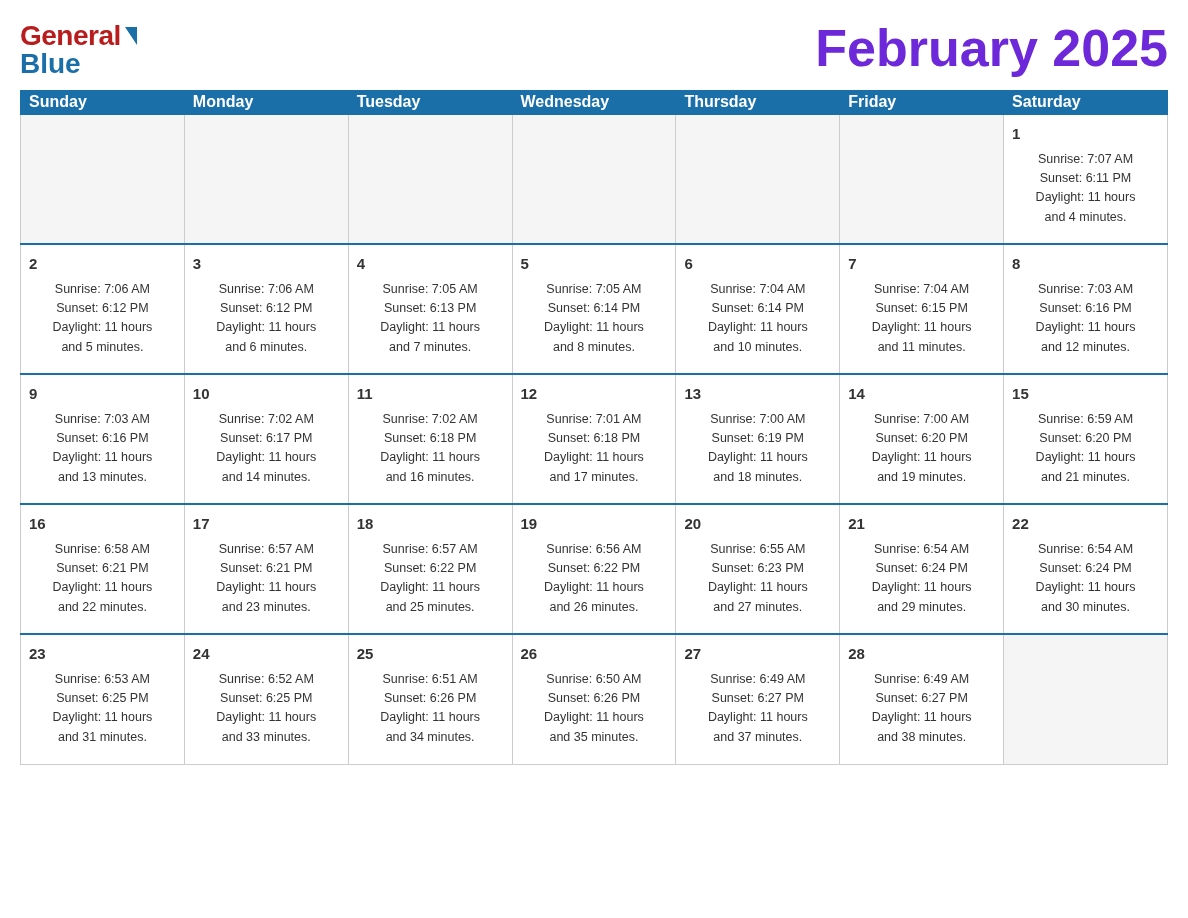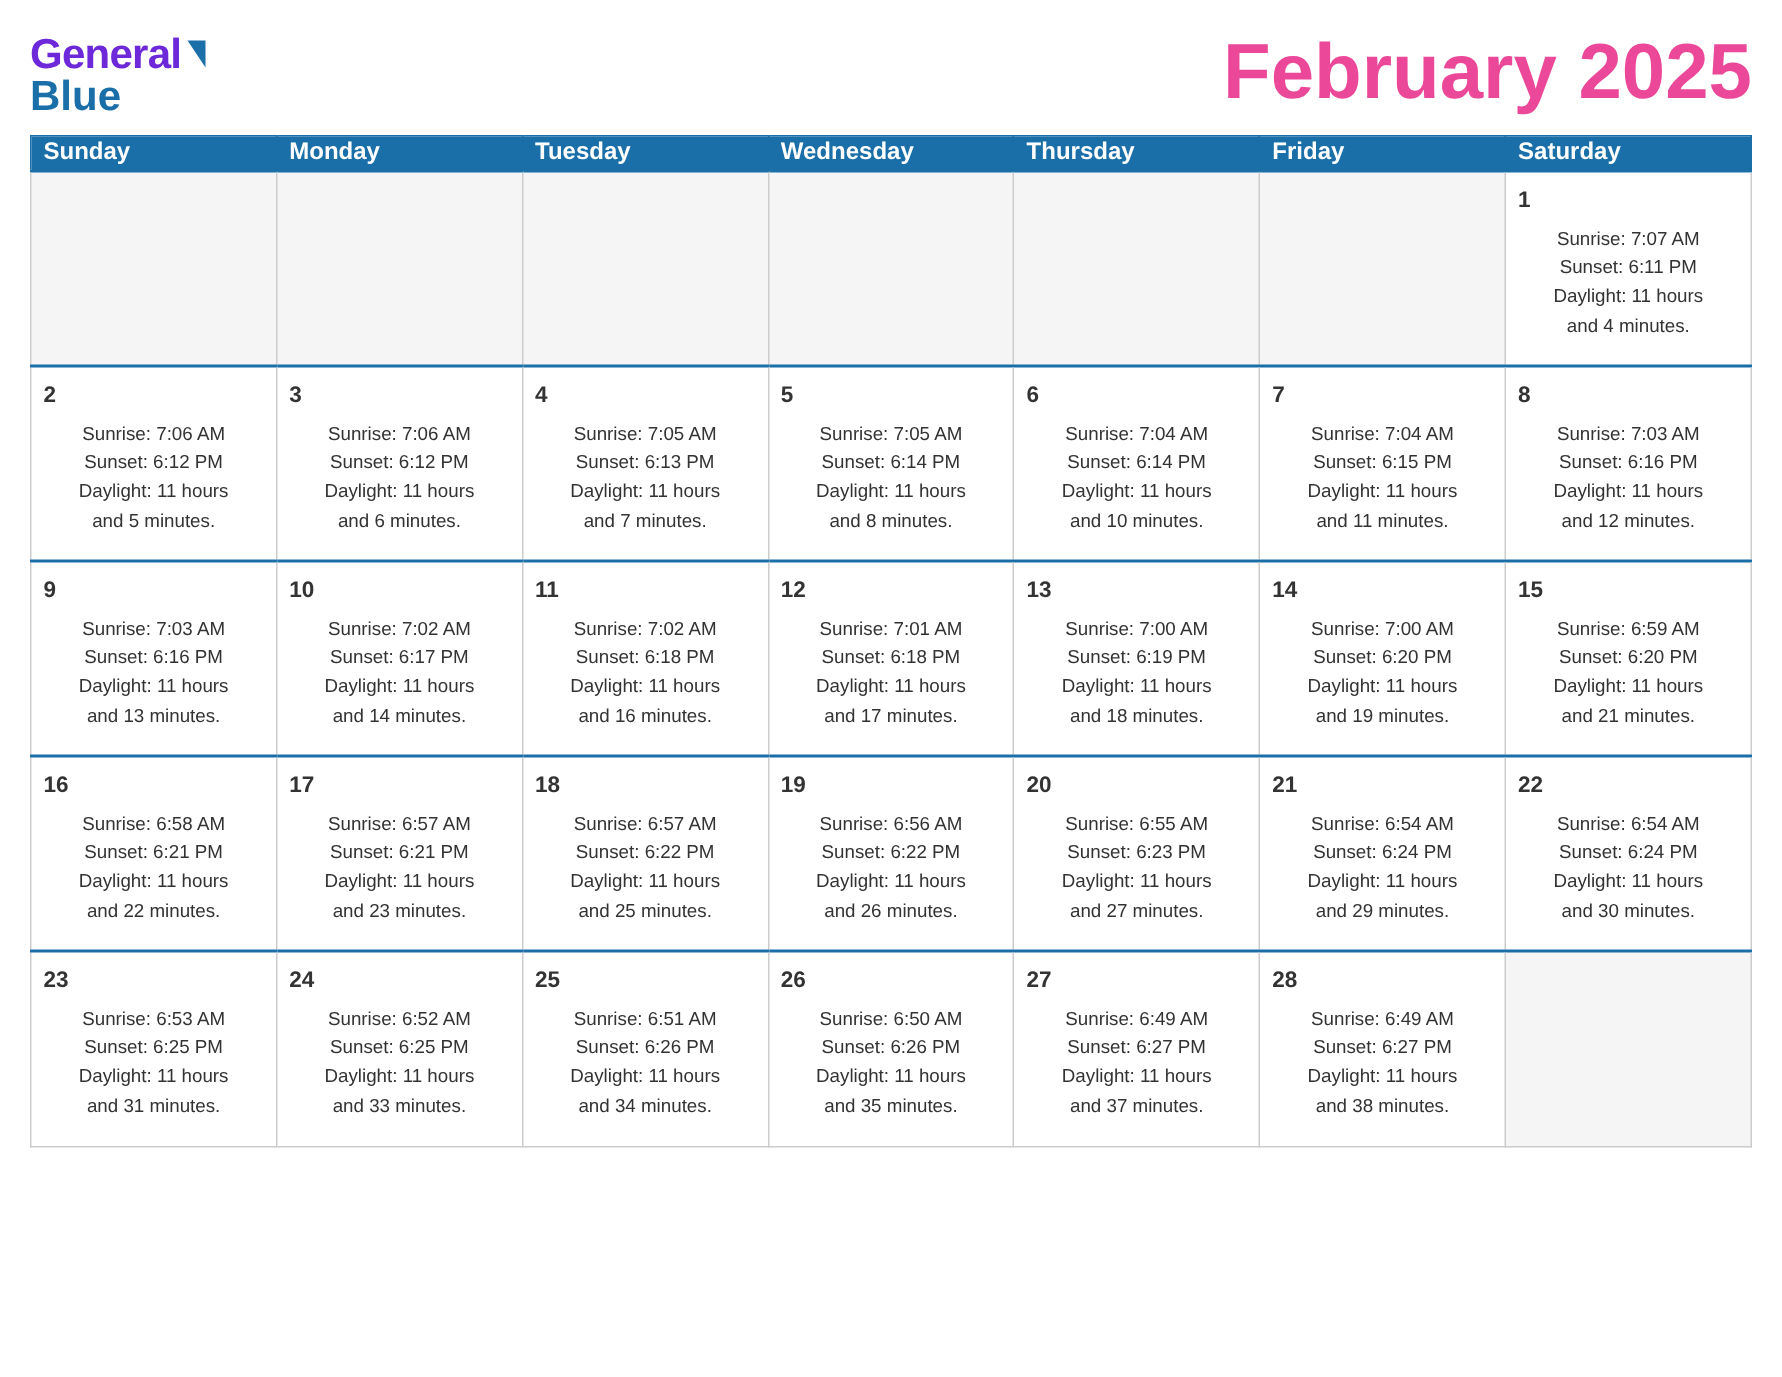--- a/index.html
+++ b/index.html
@@ -17,21 +17,21 @@
       margin-bottom: 10px;
     }
     .logo {
       display: flex;
       flex-direction: column;
       align-items: flex-start;
     }
     .logo-general {
       font-size: 28px;
       font-weight: bold;
-      color: #6d28d9;
+      color: #b91c1c;
       letter-spacing: -0.5px;
       display: flex;
       align-items: center;
     }
     .logo-general .arrow {
       display: inline-block;
       width: 0;
       height: 0;
       border-left: 12px solid transparent;
       border-right: 0px solid transparent;
@@ -43,21 +43,21 @@
       font-weight: bold;
       color: #1a6fa8;
       margin-top: -4px;
     }
     .title-block {
       text-align: right;
     }
     .title-block h1 {
       font-size: 52px;
       font-weight: bold;
-      color: #ec4899;
+      color: #6d28d9;
       line-height: 1.1;
     }
     .title-block h2 {
       font-size: 22px;
       font-weight: normal;
       color: #333;
       margin-top: 4px;
     }
     .calendar {
       width: 100%;

